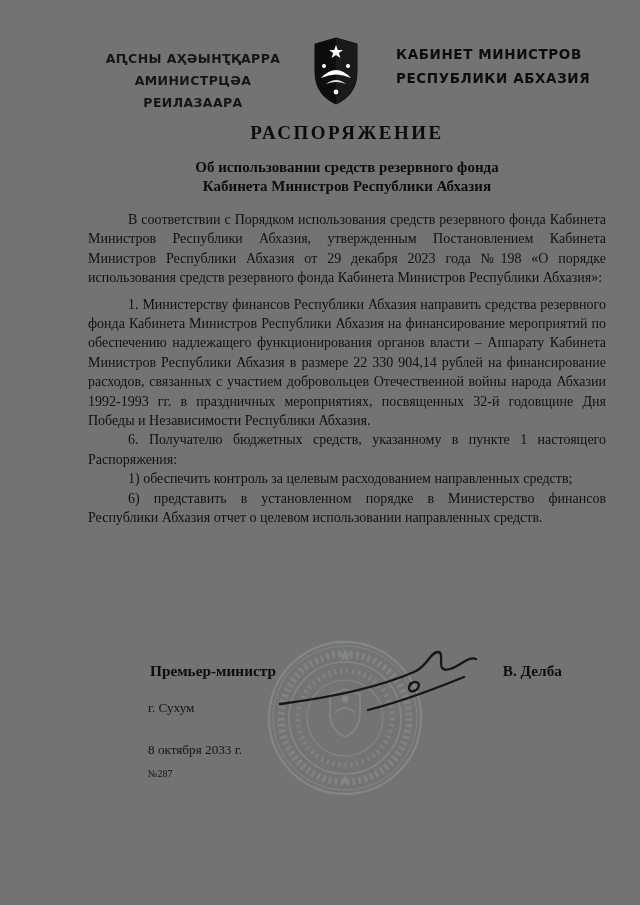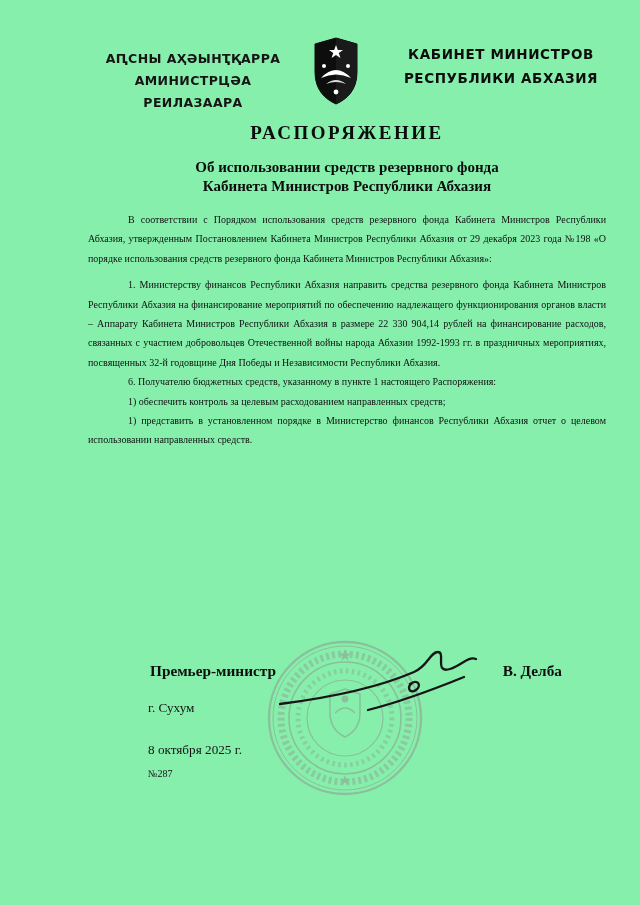--- a/index.html
+++ b/index.html
@@ -1,36 +1,36 @@
 <!DOCTYPE html>
 <html><head>
 <meta charset="utf-8">
 <style>
   * { margin:0; padding:0; box-sizing:border-box; }
   html,body { background:#ffffff; }
   .page {
     position:relative;
     width:640px; height:905px;
-    background:#86efac;
+    background:#737373;
     font-family:"Liberation Serif", serif;
     color:#111111;
     overflow:hidden;
   }
 
   
   .header-left {
     position:absolute; top:48px; left:88px; width:210px;
     text-align:center;
     font-family:"DejaVu Sans", sans-serif;
     font-weight:bold; font-size:12.5px; line-height:22px;
     letter-spacing:0.4px; color:#151515;
   }
   .header-right {
     position:absolute; top:42px; left:396px; width:210px;
-    text-align:center;
+    text-align:left;
     font-family:"DejaVu Sans", sans-serif;
     font-weight:bold; font-size:13.5px; line-height:24px;
     letter-spacing:0.6px; color:#0d0d0d;
   }
   .emblem { position:absolute; top:36px; left:312px; }
 
   
   .doc-title {
     position:absolute; top:122px; left:88px; right:34px;
     text-align:center;
@@ -46,21 +46,21 @@
   }
 
   
   .doc-body {
     position:absolute; top:210px; left:88px; right:34px;
     z-index:2;
   }
   .doc-body p {
     text-align:justify;
     text-indent:40px;
-    font-size:10px;
+    font-size:14px;
     line-height:19.4px;
     color:#101010;
   }
   .doc-body p.gap-after { margin-bottom:7px; }
 
   
   .sig-section {
     position:absolute; top:662px; left:88px; right:34px;
     z-index:2;
   }
@@ -122,21 +122,21 @@
   <div class="doc-subtitle">
     <div>Об использовании средств резервного фонда</div>
     <div>Кабинета Министров Республики Абхазия</div>
   </div>
 
   <div class="doc-body">
     <p class="gap-after">В соответствии с Порядком использования средств резервного фонда Кабинета Министров Республики Абхазия, утвержденным Постановлением Кабинета Министров Республики Абхазия от 29 декабря 2023 года №198 «О порядке использования средств резервного фонда Кабинета Министров Республики Абхазия»:</p>
     <p>1. Министерству финансов Республики Абхазия направить средства резервного фонда Кабинета Министров Республики Абхазия на финансирование мероприятий по обеспечению надлежащего функционирования органов власти – Аппарату Кабинета Министров Республики Абхазия в размере 22 330 904,14 рублей на финансирование расходов, связанных с участием добровольцев Отечественной войны народа Абхазии 1992-1993 гг. в праздничных мероприятиях, посвященных 32-й годовщине Дня Победы и Независимости Республики Абхазия.</p>
     <p>6. Получателю бюджетных средств, указанному в пункте 1 настоящего Распоряжения:</p>
     <p>1) обеспечить контроль за целевым расходованием направленных средств;</p>
-    <p>1) представить в установленном порядке в Министерство финансов Республики Абхазия отчет о целевом использовании направленных средств.</p>
+    <p>6) представить в установленном порядке в Министерство финансов Республики Абхазия отчет о целевом использовании направленных средств.</p>
   </div>
 
   <div class="stamp-svg">
     <svg width="170" height="168" viewBox="0 0 170 168" aria-hidden="true">
       <g fill="none" stroke="#8e9a8e">
         <circle cx="85" cy="83" r="76" stroke-width="2.4"></circle>
         <circle cx="85" cy="83" r="72" stroke-width="1"></circle>
         <circle cx="85" cy="83" r="56" stroke-width="1.6"></circle>
         <circle cx="85" cy="83" r="38" stroke-width="1.2"></circle>
 
@@ -166,18 +166,18 @@
     </svg>
   </div>
 
   <div class="sig-section">
     <div class="sig-row">
       <span class="sig-post">Премьер-министр</span>
       <span class="sig-name">В. Делба</span>
     </div>
     <div class="sig-meta">
       <div class="sig-place">г. Сухум</div>
-      <div class="sig-date">8 октября 2025 г.</div>
+      <div class="sig-date">8 октября 2033 г.</div>
       <div class="sig-number">№287</div>
     </div>
   </div>
 
 </div>
 
 </body></html>

